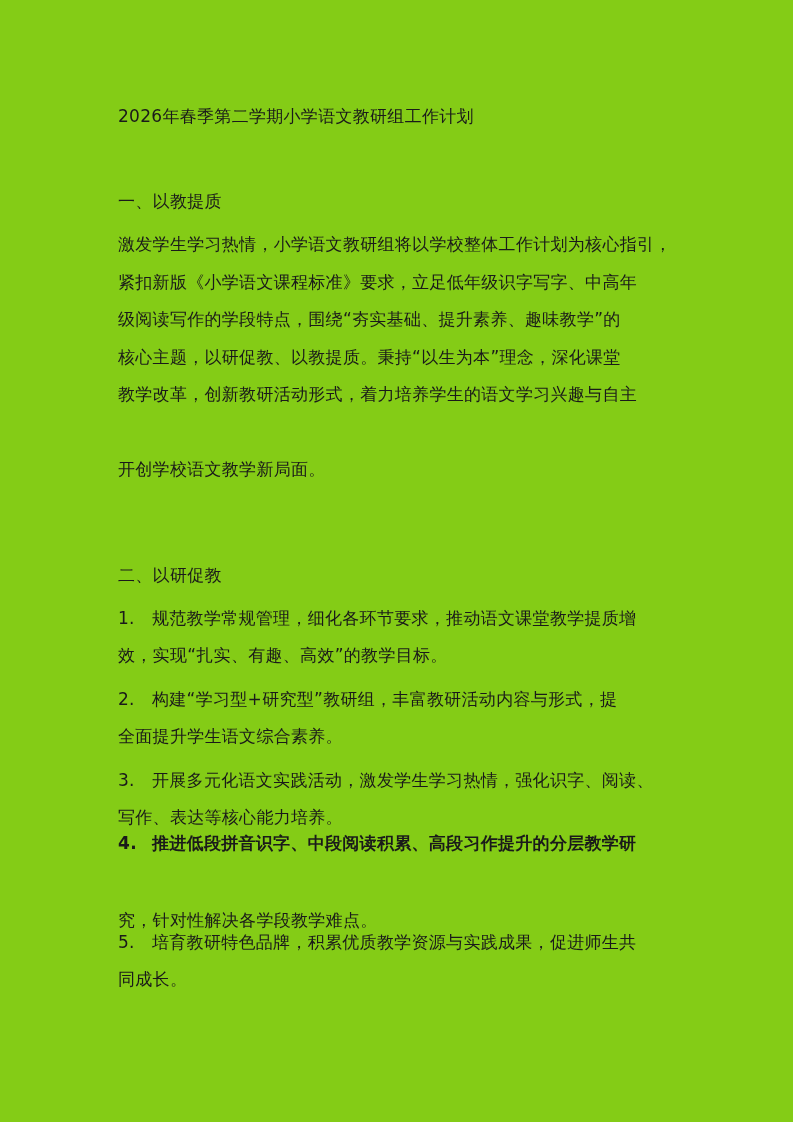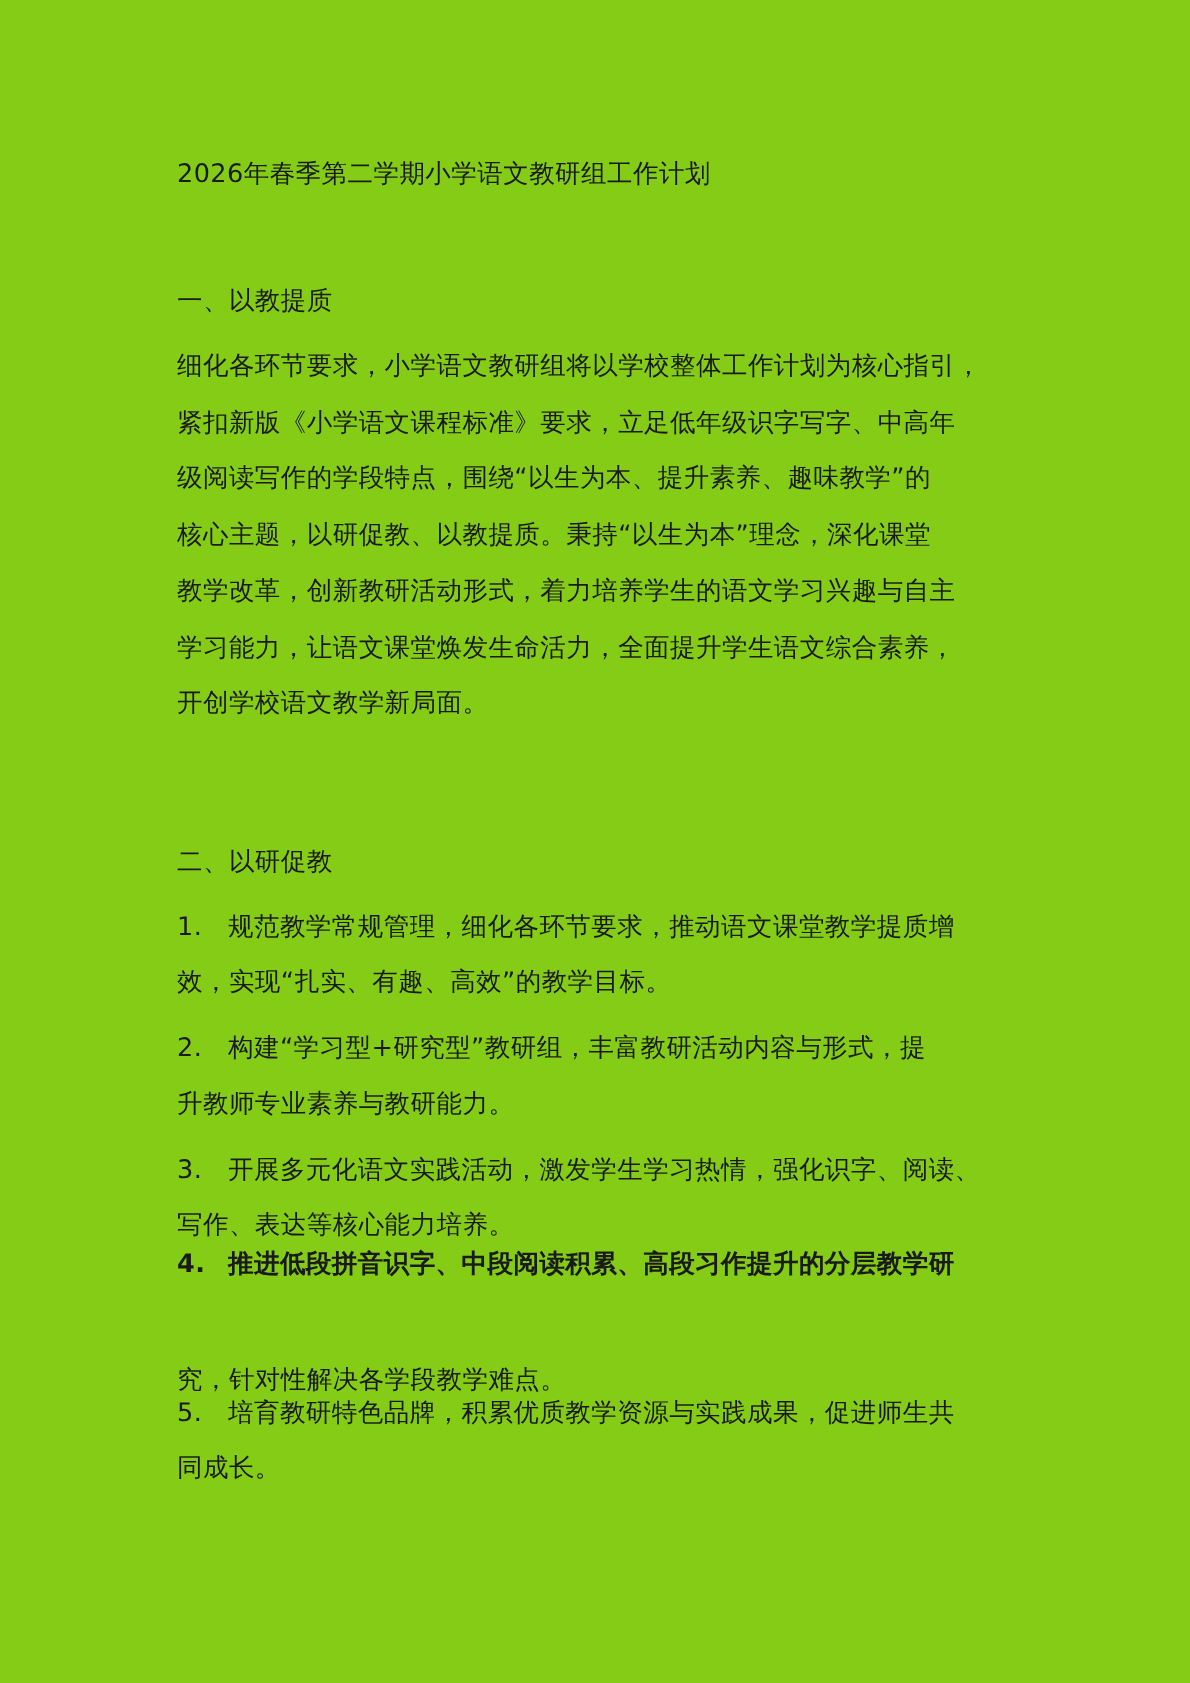--- a/index.html
+++ b/index.html
@@ -18,39 +18,38 @@
 </style>
 </head>
 <body>
 
 <div class="page">
 
   <div class="line title" style="top:104px;">2026年春季第二学期小学语文教研组工作计划</div>
 
   <div class="line" style="top:189px;">一、以教提质</div>
 
-  <div class="line" style="top:232px;">细化各环节要求，小学语文教研组将以学校整体工作计划为核心指引，</div>
+  <div class="line" style="top:232px;">激发学生学习热情，小学语文教研组将以学校整体工作计划为核心指引，</div>
   <div class="line" style="top:270px;">紧扣新版《小学语文课程标准》要求，立足低年级识字写字、中高年</div>
-  <div class="line" style="top:307px;">级阅读写作的学段特点，围绕“以生为本、提升素养、趣味教学”的</div>
+  <div class="line" style="top:307px;">级阅读写作的学段特点，围绕“夯实基础、提升素养、趣味教学”的</div>
   <div class="line" style="top:345px;">核心主题，以研促教、以教提质。秉持“以生为本”理念，深化课堂</div>
   <div class="line" style="top:382px;">教学改革，创新教研活动形式，着力培养学生的语文学习兴趣与自主</div>
-  <div class="line" style="top:420px;">学习能力，让语文课堂焕发生命活力，全面提升学生语文综合素养，</div>
   <div class="line" style="top:457px;">开创学校语文教学新局面。</div>
 
   <div class="line" style="top:563px;">二、以研促教</div>
 
   <div class="line" style="top:606px;">
     <span class="num">1.</span><span>规范教学常规管理，细化各环节要求，推动语文课堂教学提质增</span>
   </div>
   <div class="line" style="top:643px;">效，实现“扎实、有趣、高效”的教学目标。</div>
 
   <div class="line" style="top:687px;">
     <span class="num">2.</span><span>构建“学习型+研究型”教研组，丰富教研活动内容与形式，提</span>
   </div>
-  <div class="line" style="top:724px;">升教师专业素养与教研能力。</div>
+  <div class="line" style="top:724px;">全面提升学生语文综合素养。</div>
 
   <div class="line" style="top:768px;">
     <span class="num">3.</span><span>开展多元化语文实践活动，激发学生学习热情，强化识字、阅读、</span>
   </div>
   <div class="line" style="top:805px;">写作、表达等核心能力培养。</div>
 
   <div class="line" style="top:831px;font-weight:bold;">
     <span class="num">4.</span><span>推进低段拼音识字、中段阅读积累、高段习作提升的分层教学研</span>
   </div>
   <div class="line" style="top:886px;margin-top:22px;">究，针对性解决各学段教学难点。</div>

